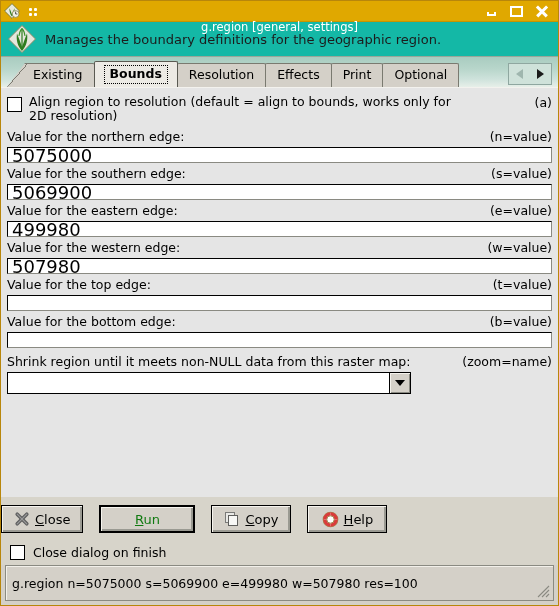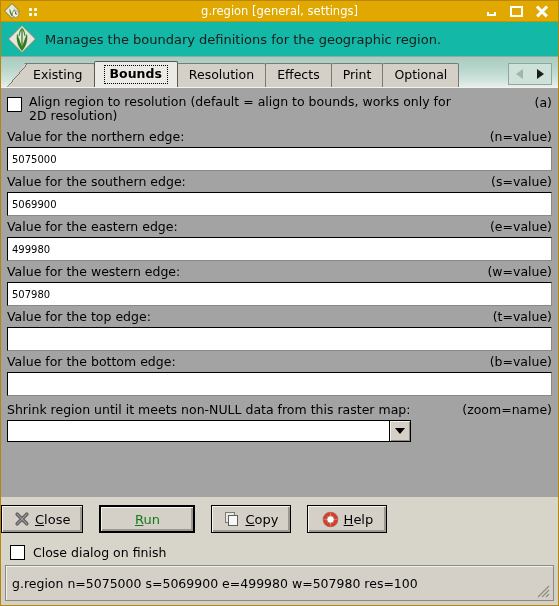--- a/index.html
+++ b/index.html
@@ -49,21 +49,21 @@
     position: absolute; width: 3px; height: 3px;
     background: #fff; border-radius: 1px;
   }
   .tb-grid i:nth-child(1){left:3px; top:4px;}
   .tb-grid i:nth-child(2){left:8px; top:4px;}
   .tb-grid i:nth-child(3){left:3px; top:9px;}
   .tb-grid i:nth-child(4){left:8px; top:9px;}
 
   #titletext {
     position: absolute;
-    left: 0; right: 0; top: 0;
+    left: 0; right: 0; top: 16px;
     line-height: 21px;
     text-align: center;
     font-size: 11.5px;
     color: #ffffff;
     pointer-events: none;
   }
   .tb-buttons {
     margin-left: auto;
     display: flex; align-items: center;
     gap: 10px;
@@ -192,21 +192,21 @@
   }
   .arrow-r {
     border-top: 5px solid transparent;
     border-bottom: 5px solid transparent;
     border-left: 7px solid #1b1b1b;
   }
 
   
   #panel {
     flex: 1 1 auto;
-    background: #a3a3a3;
+    background: #e5e5e5;
     padding: 7px 6px 0 6px;
     box-sizing: border-box;
     overflow: hidden;
     border-top: 1px solid #f3f2ee;
   }
 
   .row-checkbox {
     display: flex;
     align-items: flex-start;
     margin-bottom: 6px;
@@ -236,29 +236,29 @@
   .field-group { margin-bottom: 3px; }
   .field-label-row {
     display: flex;
     align-items: baseline;
     font-size: 12.5px;
     line-height: 16px;
     padding-bottom: 2px;
   }
   .field-label { white-space: nowrap; }
   .textbox {
-    height: 24px;
+    height: 16px;
     background: #ffffff;
     border: 1px solid #000;
     border-right-color: #8a8a82;
     border-bottom-color: #8a8a82;
     box-sizing: border-box;
     display: flex; align-items: center;
     padding-left: 4px;
-    font-size: 10px;
+    font-size: 18px;
     color: #000;
     cursor: text;
     overflow: hidden;
     white-space: nowrap;
   }
 
   .combo-row {
     display: flex;
     align-items: stretch;
     height: 22px;

